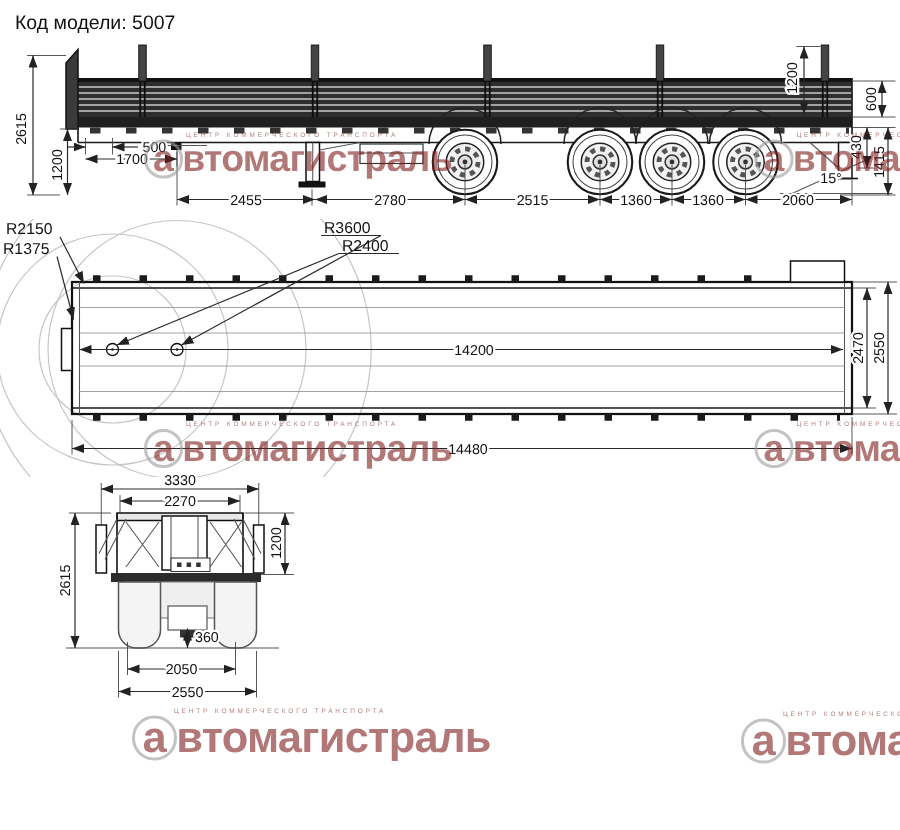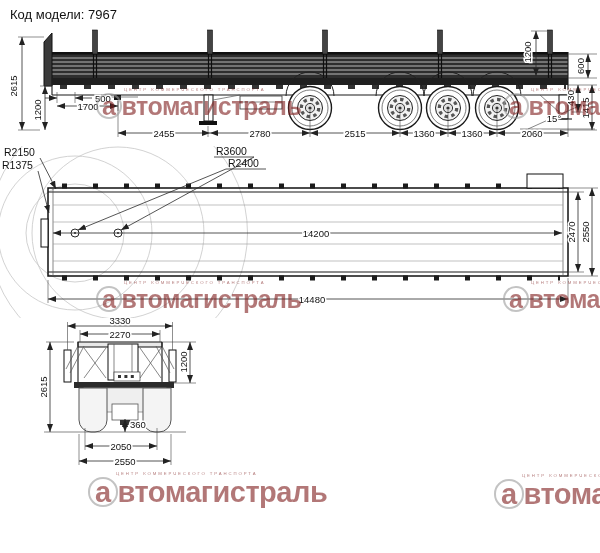--- a/index.html
+++ b/index.html
@@ -22,21 +22,21 @@
   .wm .brand{font-size:25px;font-weight:bold;letter-spacing:-.5px;}
   .wm .a0{display:inline-block;box-sizing:border-box;border:2px solid #9c9c9c;border-radius:50%;
           width:1.02em;height:1.02em;line-height:.92em;text-align:center;}
   .wm.big .brand{font-size:29px;}
 </style>
 </head>
 <body>
 
 <div class="page">
 
-  <div class="title">Код модели: 7967</div>
+  <div class="title">Код модели: 5007</div>
 
   <svg width="600" height="553" viewBox="0 0 600 553">
     <defs>
       <marker id="arr" orient="auto-start-reverse" markerUnits="userSpaceOnUse" markerWidth="9" markerHeight="7" refX="8" refY="3">
         <path d="M0,0 L8,3 L0,6 Z" fill="#222"></path>
       </marker>
       <clipPath id="cp">
           <rect x="0" y="146" width="300" height="172"></rect>
         </clipPath>
       <g id="wheel">

